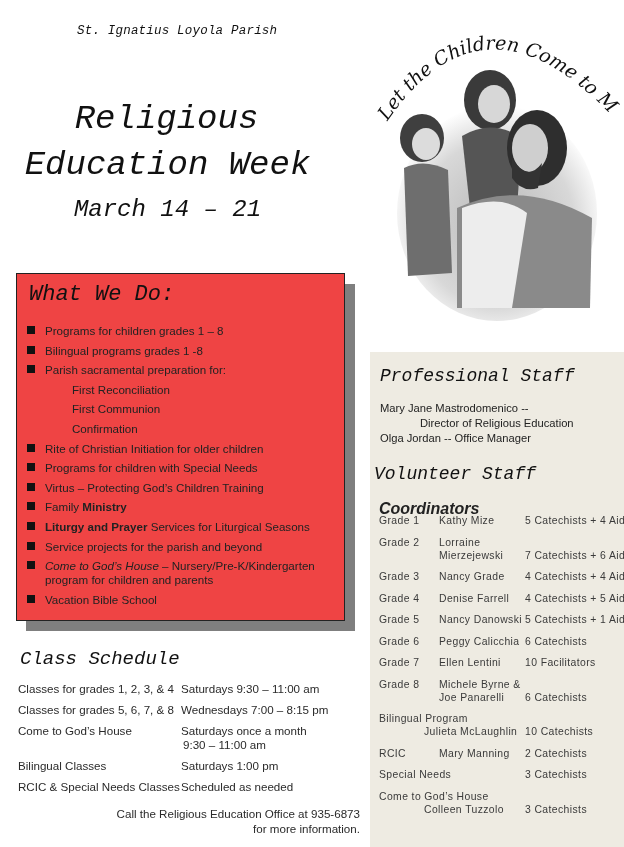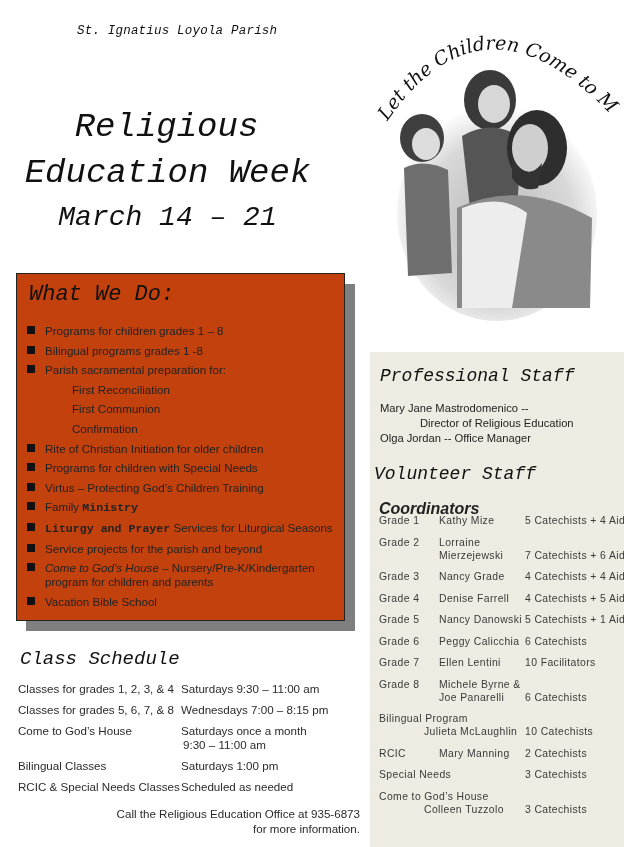--- a/index.html
+++ b/index.html
@@ -3,37 +3,37 @@
   <meta charset="utf-8">
   <style>
     * { box-sizing: border-box; margin: 0; padding: 0; }
     html, body { width: 624px; height: 847px; background: #ffffff; overflow: hidden; }
     body { position: relative; font-family: "Liberation Sans", sans-serif; color: #1a1a1a; }
 
     .script { font-family: Liberation Mono, monospace; font-style: italic; color: #111; }
 
     #parish-name { position: absolute; left: 77px; top: 24px; font-size: 12.5px; letter-spacing: 0.2px; }
 
-    #title-block { position: absolute; left: 0; top: 104px; width: 335px; text-align: center; }
+    #title-block { position: absolute; left: 0; top: 96px; width: 335px; text-align: center; }
     #title-line1 { display: block; font-size: 34px; line-height: 46px; margin-left: -2px; }
     #title-line2 { display: block; font-size: 34px; line-height: 46px; white-space: nowrap; }
-    #title-dates { display: block; font-size: 28px; line-height: 40px; margin-top: 2px; }
+    #title-dates { display: block; font-size: 24px; line-height: 40px; margin-top: 2px; }
 
     
     #illustration { position: absolute; left: 362px; top: 8px; width: 262px; height: 315px; }
 
     
     #whatwedo-shadow { position: absolute; left: 26px; top: 284px; width: 329px; height: 347px; background: #7f7f7f; }
-    #whatwedo-box { position: absolute; left: 16px; top: 273px; width: 329px; height: 348px; background: #c2410c; border: 1px solid #222; }
+    #whatwedo-box { position: absolute; left: 16px; top: 273px; width: 329px; height: 348px; background: #ef4444; border: 1px solid #222; }
     #whatwedo-heading { position: absolute; left: 12px; top: 8px; font-size: 22px; }
     #whatwedo-list { position: absolute; left: 10px; top: 50px; width: 312px; list-style: none; font-size: 11.6px; color: #222; }
     #whatwedo-list li { position: relative; padding-left: 18px; line-height: 14px; margin-bottom: 5.6px; }
     #whatwedo-list li .bullet { position: absolute; left: 0; top: 2px; width: 8px; height: 8px; background: #111; }
     #whatwedo-list li.sub { padding-left: 45px; }
-    .b { font-weight: bold; font-family: Liberation Mono, monospace; }
+    .b { font-weight: bold; }
     .i { font-style: italic; }
 
     
     #schedule-heading { position: absolute; left: 20px; top: 648px; font-size: 19px; }
     #schedule-table { position: absolute; left: 18px; top: 682px; font-size: 11.6px; color: #2a2a2a; border-collapse: collapse; }
     #schedule-table td { vertical-align: top; padding: 0 0 7.5px 0; line-height: 13.5px; }
     #schedule-table td.c1 { width: 163px; }
     #schedule-footer { position: absolute; left: 0; top: 806px; width: 360px; text-align: right; font-size: 11.6px; line-height: 15px; color: #2a2a2a; }
 
     

